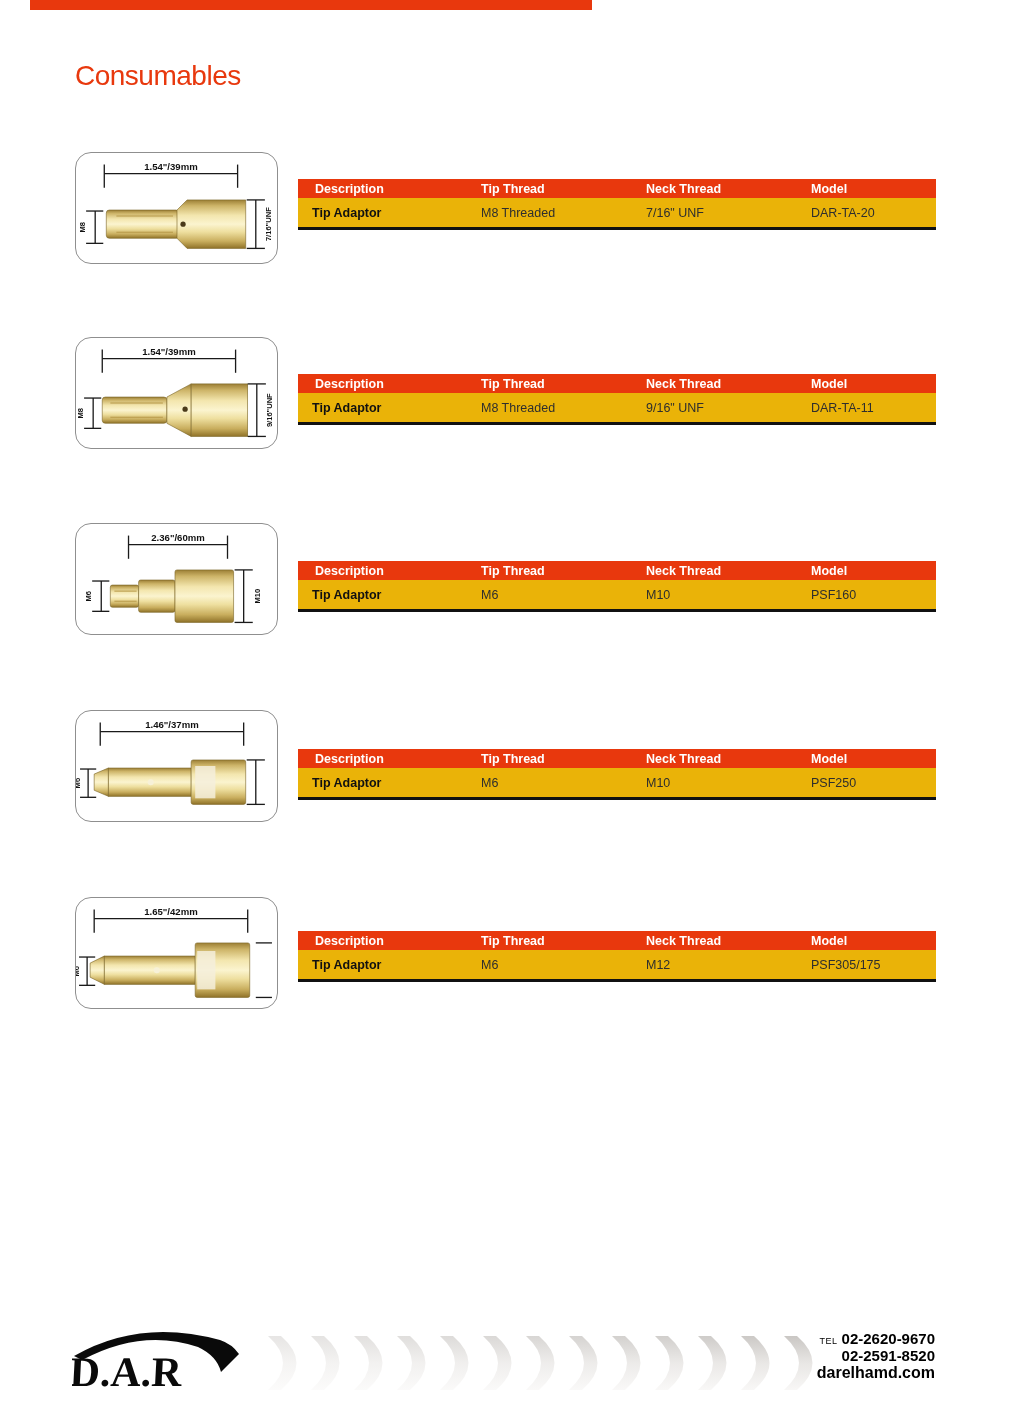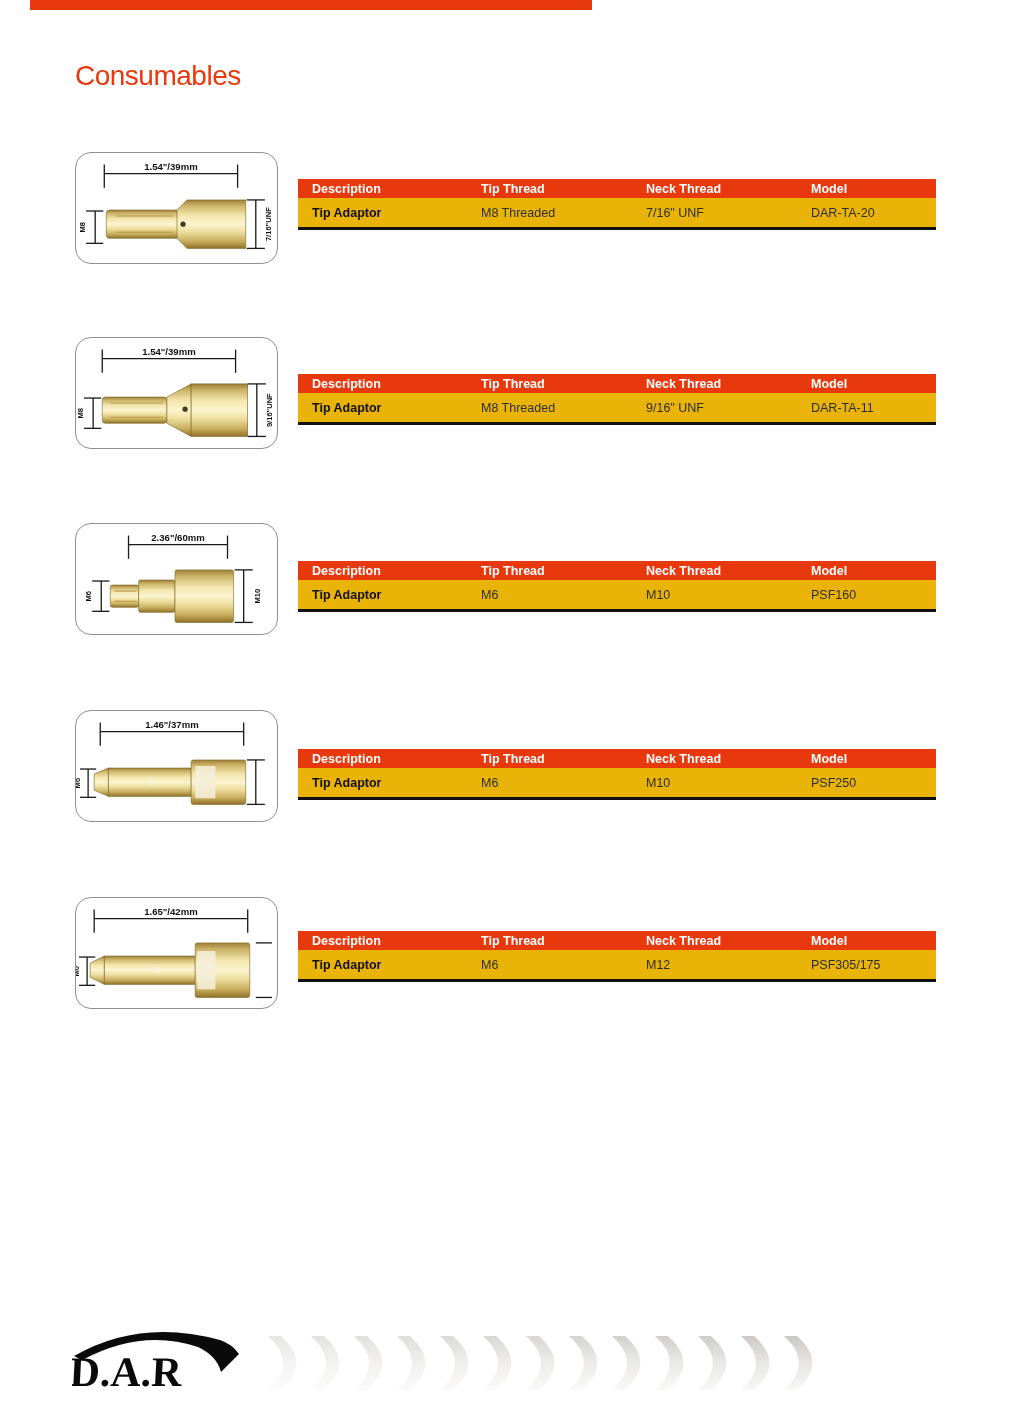--- a/index.html
+++ b/index.html
@@ -16,21 +16,21 @@
   .drawing-box svg { display:block; width:100%; height:100%; }
 
   .dim-line { stroke:#1a1a1a; stroke-width:1.3; }
   .dim-text { font-family:"Liberation Sans", sans-serif; font-size:9.5px; font-weight:700; fill:#111; }
   .dim-text-rot { font-family:"Liberation Sans", sans-serif; font-size:7.5px; font-weight:700; fill:#111; }
   .part { stroke:#7a6526; stroke-width:0.6; }
 
   .spec-table { position:absolute; left:298px; width:638px; border-bottom:3px solid #111; }
   .thead { display:grid; grid-template-columns:167px 165px 165px 141px; background:#e8380d; height:19px; align-items:center; }
   .thead .cell { color:#ffffff; font-size:12.5px; font-weight:bold; padding-left:16px; white-space:nowrap; }
-  .thead .cell:first-child { padding-left:14px; }
+  .thead .cell:first-child { padding-left:5px;margin-left:12px; }
   .trow { display:grid; grid-template-columns:167px 165px 165px 141px; height:29px; align-items:center; background:#eab308; }
   .trow .cell { font-size:12.5px; color:#2e2e2e; padding-left:16px; white-space:nowrap; }
   .trow .cell:first-child { padding-left:14px; font-weight:bold; color:#111; }
 
   .footer { position:absolute; left:0; top:1322px; width:1012px; height:90px; }
   .logo { position:absolute; left:72px; top:8px; width:170px; height:66px; }
   .crescents { position:absolute; left:268px; top:12px; width:566px; height:58px; }
   .contact { position:absolute; right:77px; top:8px; text-align:right; color:#000; }
   .contact .line1 { font-size:15px; font-weight:bold; }
   .contact .tel-label { font-size:9px; font-weight:normal; letter-spacing:0.5px; margin-right:4px; }
@@ -265,15 +265,20 @@
         <path d="M172,2 Q202,29 172,56 L185,56 Q216,29 185,2 Z" fill="url(#cres)" opacity="0.63"></path>
         <path d="M215,2 Q245,29 215,56 L228,56 Q259,29 228,2 Z" fill="url(#cres)" opacity="0.68"></path>
         <path d="M258,2 Q288,29 258,56 L271,56 Q302,29 271,2 Z" fill="url(#cres)" opacity="0.72"></path>
         <path d="M301,2 Q331,29 301,56 L314,56 Q345,29 314,2 Z" fill="url(#cres)" opacity="0.77"></path>
         <path d="M344,2 Q374,29 344,56 L357,56 Q388,29 357,2 Z" fill="url(#cres)" opacity="0.81"></path>
         <path d="M387,2 Q417,29 387,56 L400,56 Q431,29 400,2 Z" fill="url(#cres)" opacity="0.85"></path>
         <path d="M430,2 Q460,29 430,56 L443,56 Q474,29 443,2 Z" fill="url(#cres)" opacity="0.90"></path>
         <path d="M473,2 Q503,29 473,56 L486,56 Q517,29 486,2 Z" fill="url(#cres)" opacity="0.95"></path>
         <path d="M516,2 Q546,29 516,56 L529,56 Q560,29 529,2 Z" fill="url(#cres)" opacity="0.99"></path>
       </svg>
+    <div class="contact">
+      <div class="line1"><span class="tel-label">TEL</span><span>02-2620-9670</span></div>
+      <div class="line2">02-2591-8520</div>
+      <div class="line3">darelhamd.com</div>
+    </div>
   </div>
 
 </div>
 
 </body></html>

